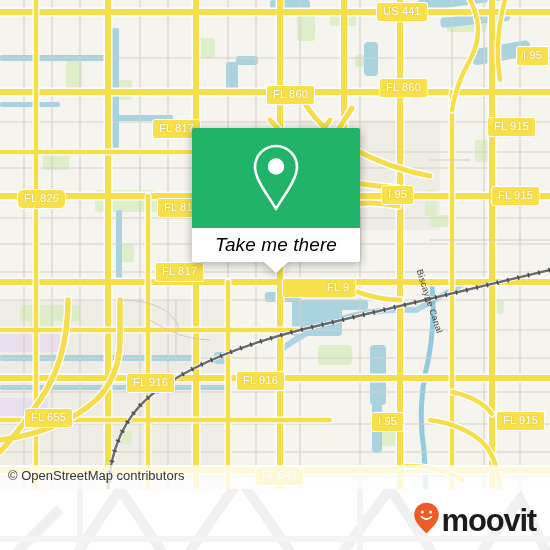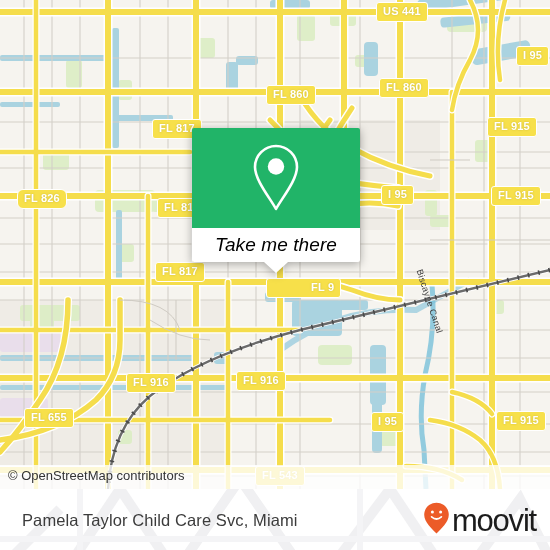--- a/index.html
+++ b/index.html
@@ -18,21 +18,21 @@
   .map-canvas{position:absolute;left:0;top:0;width:550px;height:489px;}
 
   
   .shield{
     position:absolute;
     background:#f7e04a;
     border:1.6px solid #ffffff;
     border-radius:3px;
     color:#ffffff;
     font-size:11px;
-    font-weight:bold;
+    font-weight:normal;
     line-height:1;
     padding:3px 6px 4px 6px;
     white-space:nowrap;
     letter-spacing:.2px;
     box-sizing:border-box;
     text-shadow:0 0 2px rgba(120,110,30,.35);
   }
   .shield span{display:block;}
 
   
@@ -90,21 +90,21 @@
   .footer-watermark{position:absolute;left:0;top:-60px;width:550px;height:180px;opacity:1;}
   .footer-title{
     position:absolute;left:22px;top:50%;transform:translateY(-50%);
     color:#3c3c3c;font-size:16.5px;white-space:nowrap;letter-spacing:.1px;
   }
   .brand{
     position:absolute;right:14px;top:50%;transform:translateY(-50%);
     display:flex;align-items:center;gap:2px;
   }
   .brand-word{
-    color:#1c1c1c;font-size:31px;font-weight:normal;letter-spacing:-1.2px;line-height:1;
+    color:#1c1c1c;font-size:31px;font-weight:bold;letter-spacing:-1.2px;line-height:1;
   }
 </style>
 </head>
 <body>
 
 <div id="app">
 
   <div class="map">
 
     <svg class="map-canvas" viewBox="0 0 550 489">
@@ -348,21 +348,21 @@
         </div>
       <div class="shield" style="left:381px;top:185px;">
           <span>I 95</span>
         </div>
       <div class="shield" style="left:491px;top:186px;">
           <span>FL 915</span>
         </div>
       <div class="shield" style="left:155px;top:262px;">
           <span>FL 817</span>
         </div>
-      <div class="shield" style="left:266px;top:278px;padding-left:44px;">
+      <div class="shield" style="left:282px;top:278px;padding-left:44px;">
           <span>FL 9</span>
         </div>
       <div class="shield" style="left:126px;top:373px;">
           <span>FL 916</span>
         </div>
       <div class="shield" style="left:236px;top:371px;">
           <span>FL 916</span>
         </div>
       <div class="shield" style="left:24px;top:408px;">
           <span>FL 655</span>
@@ -412,23 +412,20 @@
         <path d="M440 180 L520 70 L560 150"></path>
         <path d="M0 140 L60 80"></path>
       </g>
       <g stroke="#f4f4f6" stroke-width="6" fill="none">
         <path d="M0 110 H550"></path>
         <path d="M80 0 V180"></path>
         <path d="M360 0 V180"></path>
       </g>
     </svg>
 
-    <div class="footer-title">
-      <span>Pamela Taylor Child Care Svc, Miami</span>
-    </div>
 
     <div class="brand">
       <span>
         <svg width="27" height="33" viewBox="0 0 27 33">
           <path d="M13.5 1.2 C6.6 1.2 1.2 6.6 1.2 13.2 C1.2 20.6 9.2 27.6 13.5 32 C17.8 27.6 25.8 20.6 25.8 13.2 C25.8 6.6 20.4 1.2 13.5 1.2 Z" fill="#ec5b28"></path>
           <circle cx="9.4" cy="10.4" r="1.5" fill="#ffffff"></circle>
           <circle cx="17.6" cy="10.4" r="1.5" fill="#ffffff"></circle>
           <path d="M8.6 15.4 Q13.5 19.6 18.4 15.4" stroke="#ffffff" stroke-width="1.7" fill="none" stroke-linecap="round"></path>
         </svg>
       </span>

